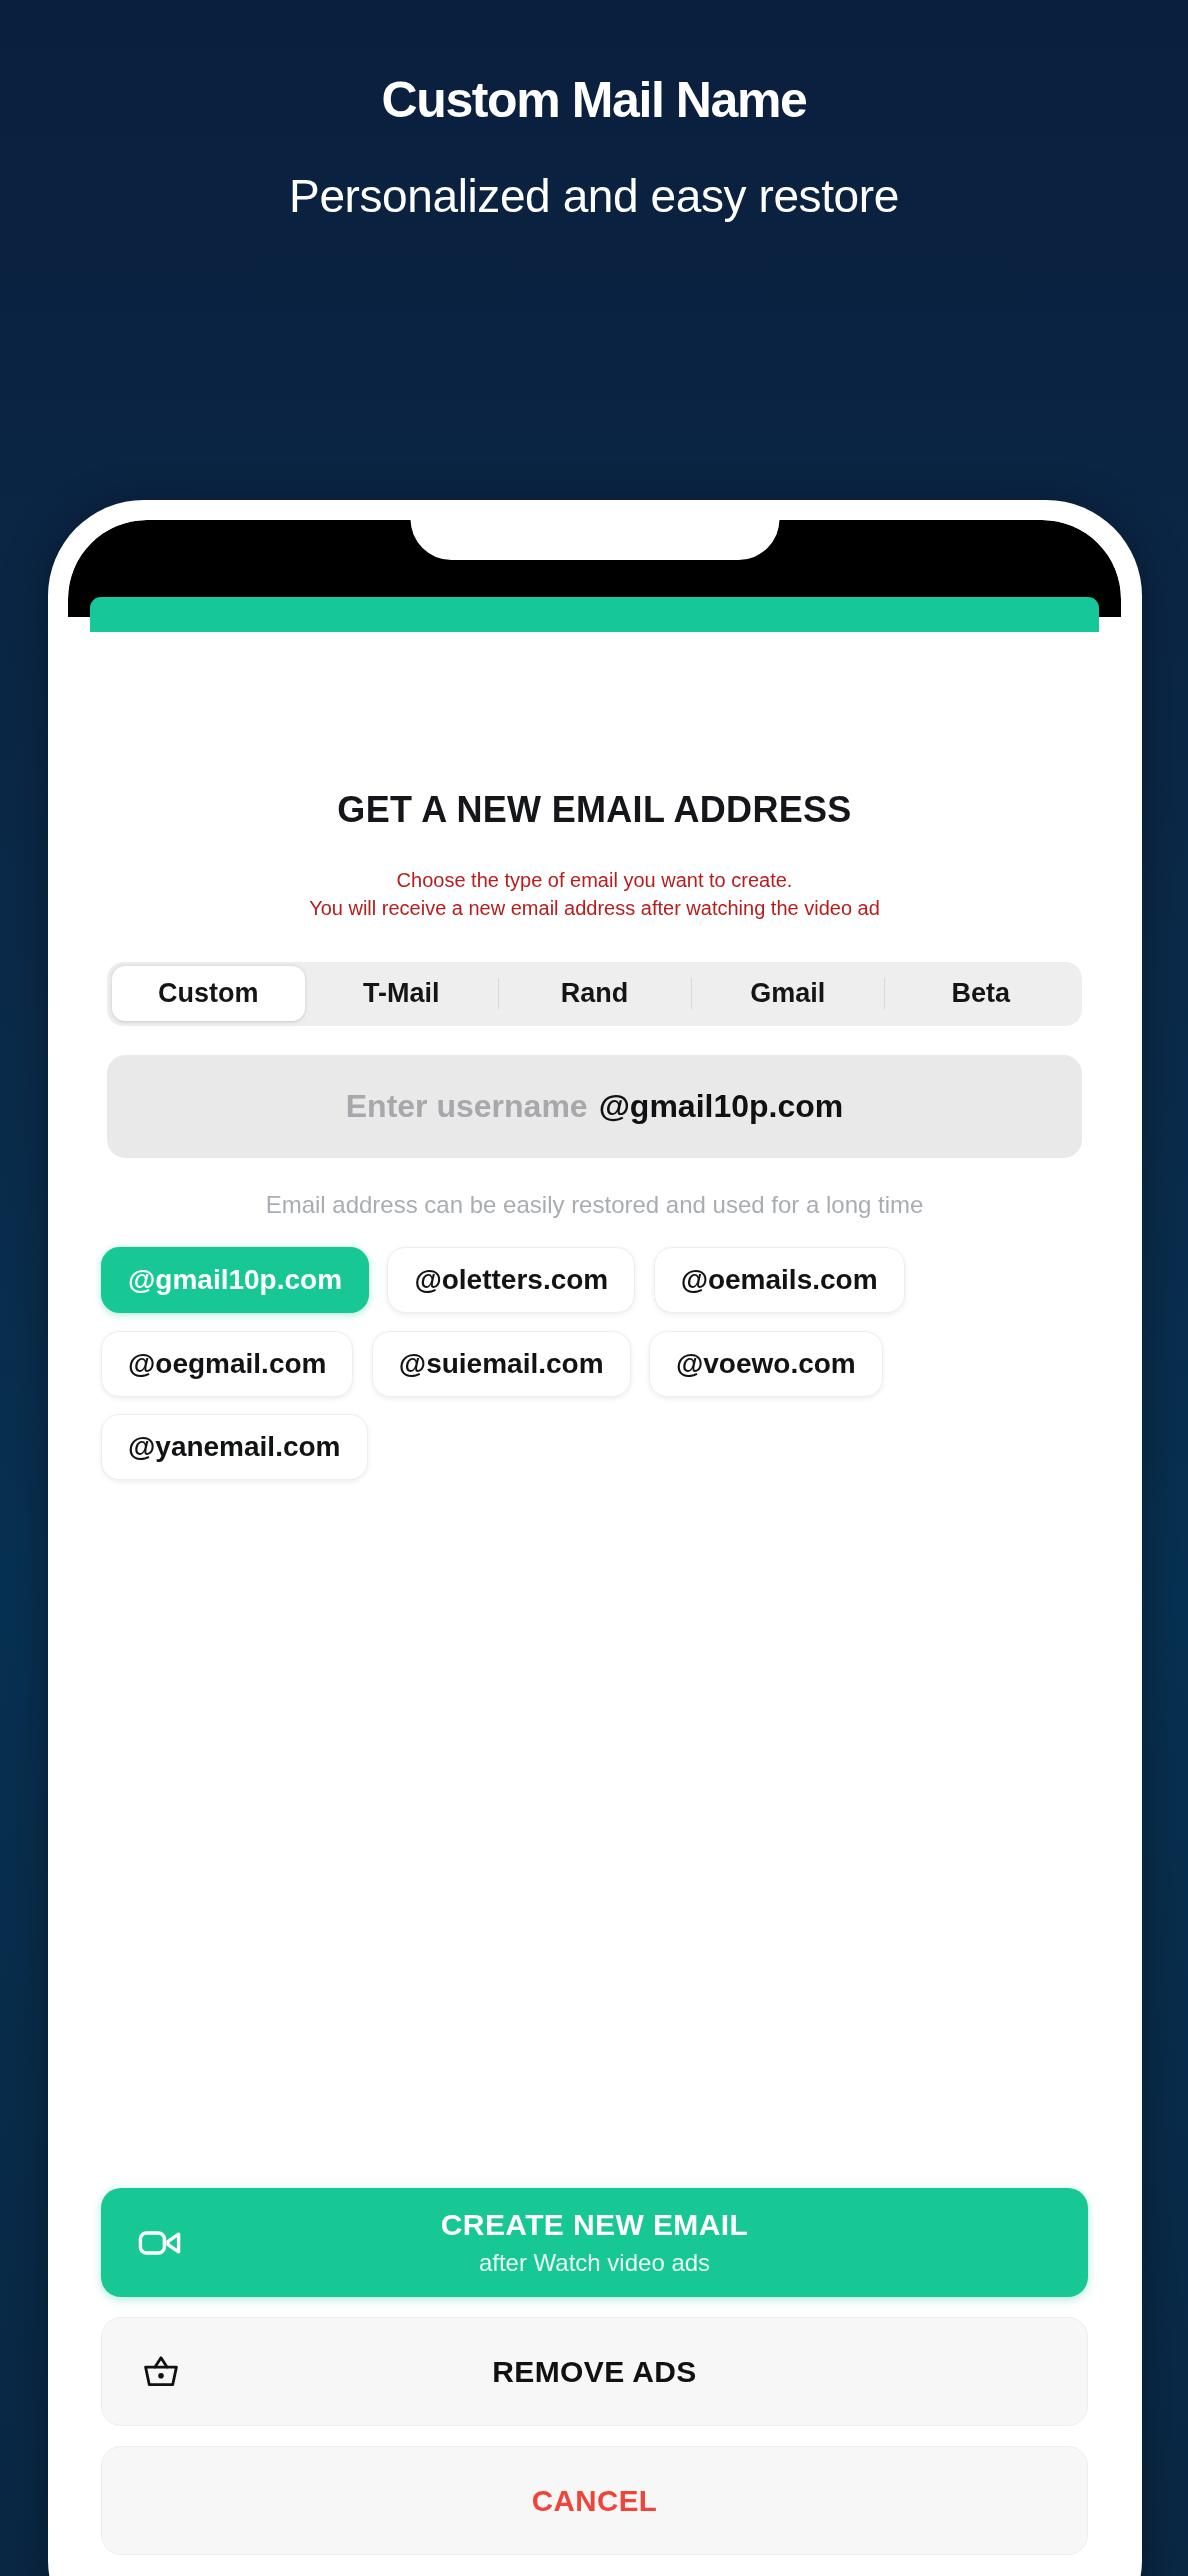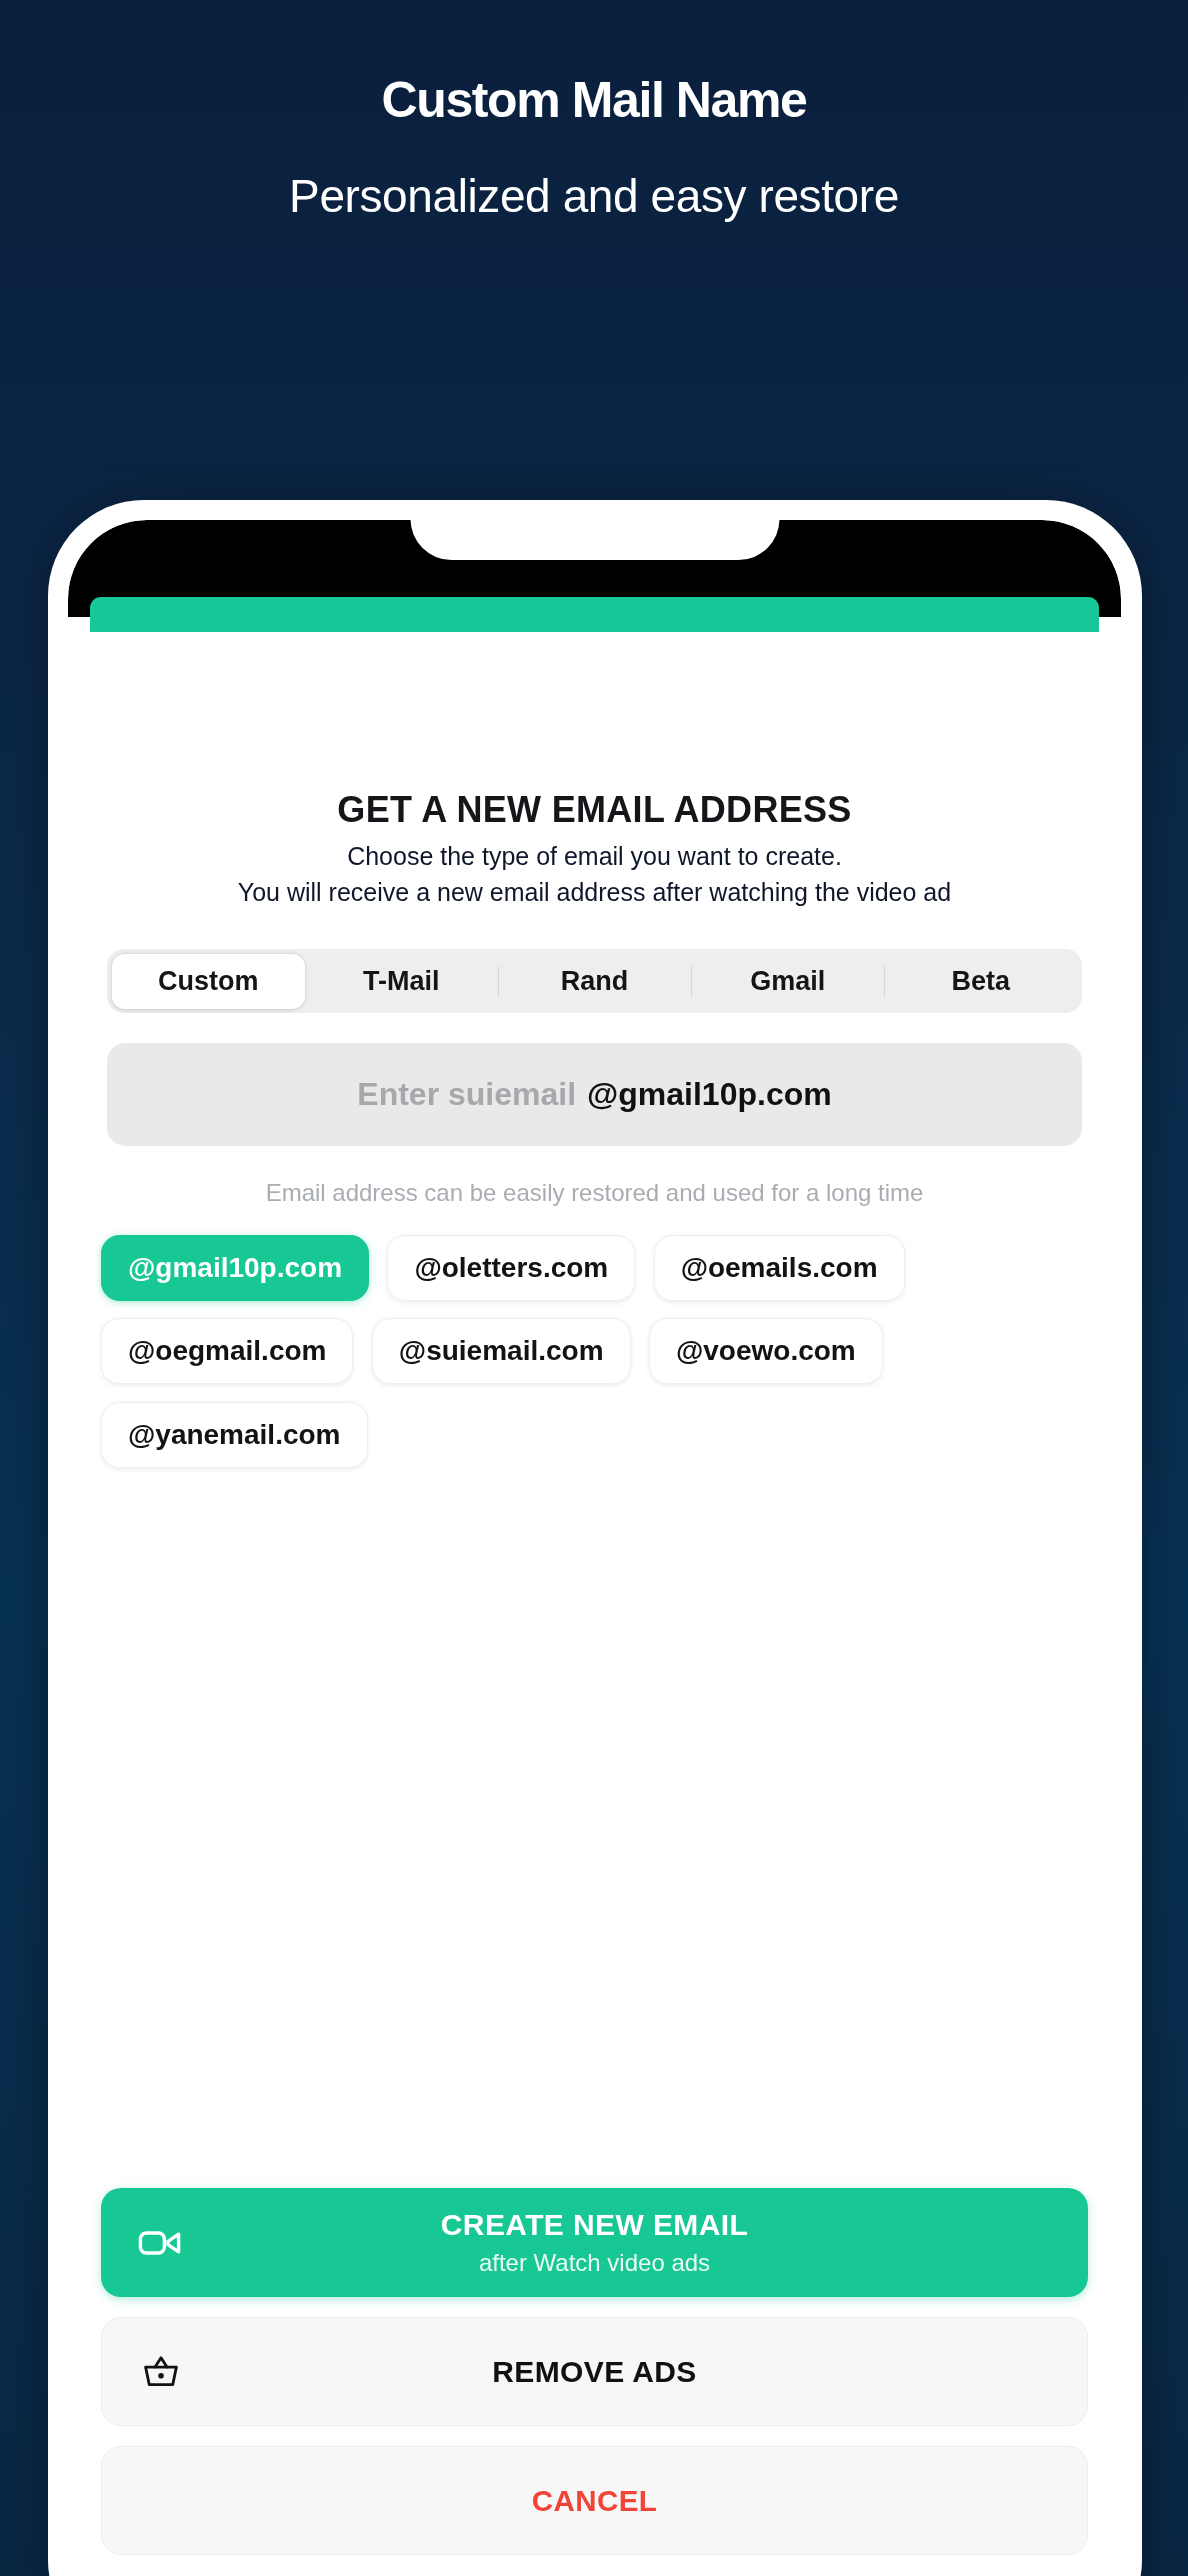--- a/index.html
+++ b/index.html
@@ -93,24 +93,24 @@
   .sheet-title {
     text-align:center;
     margin-top:157px;
     font-size:36px;
     font-weight:800;
     color:#15161a;
     letter-spacing:0.3px;
   }
   .sheet-desc {
     text-align:center;
-    margin-top:8px;
-    font-size:25px;
+    margin-top:35px;
+    font-size:20px;
     line-height:1.42;
-    color:#0f172a;
+    color:#b91c1c;
     font-weight:400;
     padding:0 28px;
   }
 
   
   .segmented {
     margin:39px 39px 0 39px;
     height:64px;
     background:#eeeeef;
     border-radius:16.6px;
@@ -285,21 +285,21 @@
         </div>
         <div class="seg">
           <span>Gmail</span>
         </div>
         <div class="seg">
           <span>Beta</span>
         </div>
       </div>
 
       <div class="input-row">
-        <span class="input-placeholder">Enter suiemail</span>
+        <span class="input-placeholder">Enter username</span>
         <span class="input-suffix">@gmail10p.com</span>
       </div>
 
       <div class="hint">Email address can be easily restored and used for a long time</div>
 
       <div class="chips">
         <div class="chip selected">
           <span>@gmail10p.com</span>
         </div>
         <div class="chip">

